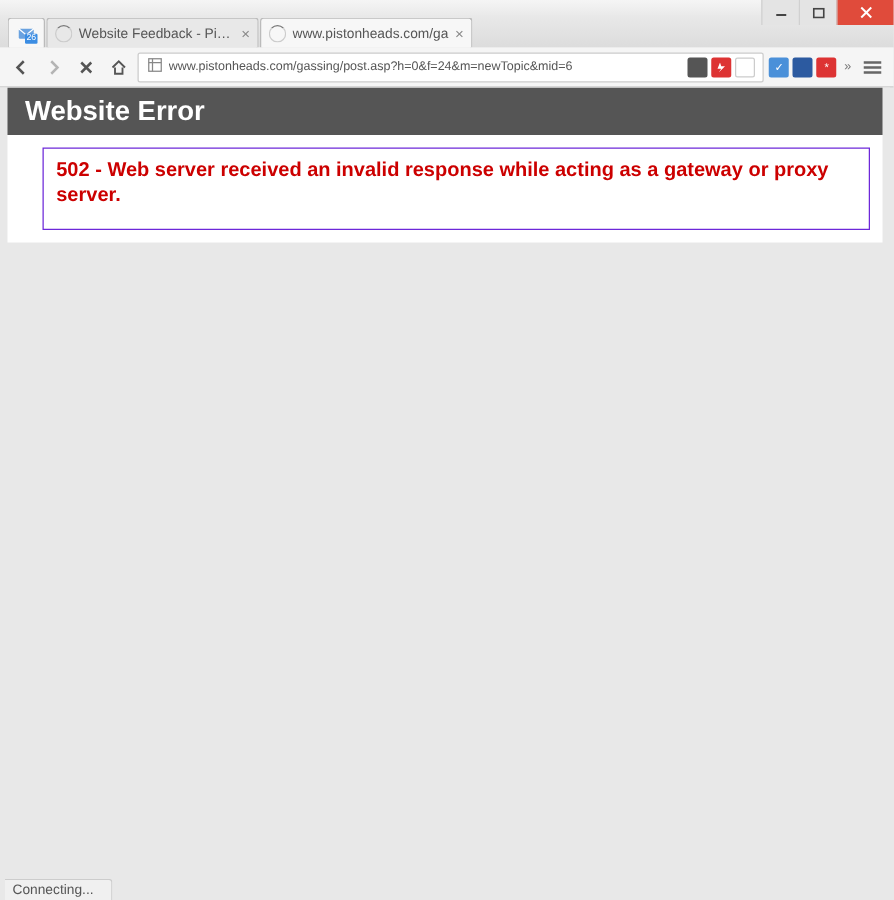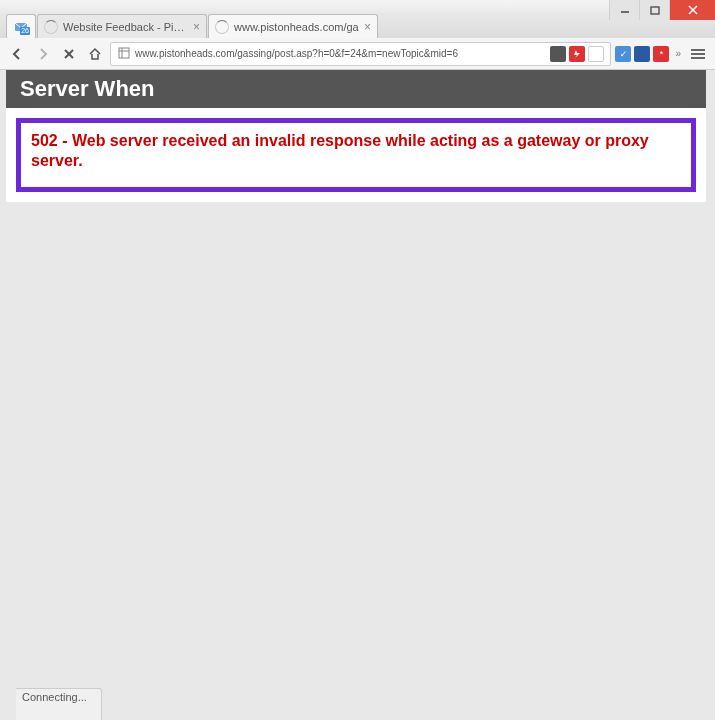--- a/index.html
+++ b/index.html
@@ -135,50 +135,51 @@
       font-weight: bold;
       padding: 6px 14px;
       margin: 0 6px;
     }
     .error-panel {
       background: #fff;
       margin: 0 6px;
       padding: 10px;
     }
     .error-box {
-      border: 5px solid #6d28d9;
+      border: 1px solid #6d28d9;
       padding: 8px 10px 10px 10px;
+      margin-left: 18px;
     }
     .error-h2 {
       color: #cc0000;
       font-family: "Trebuchet MS", Arial, sans-serif;
       font-size: 16px;
       font-weight: bold;
       line-height: 1.25;
       margin-bottom: 6px;
     }
     .error-h3 {
       color: #000;
       font-family: "Trebuchet MS", Arial, sans-serif;
       font-size: 12px;
       font-weight: bold;
       line-height: 1.25;
     }
     
     .statusbar {
       position: absolute;
       bottom: 0;
-      left: 16px;
+      left: 4px;
       background: #f0f0f0;
       border: 1px solid #ccc;
       border-bottom: none;
       border-left: none;
       font-size: 11px;
       color: #555;
-      padding: 2px 14px 17px 6px;
+      padding: 2px 14px 2px 6px;
       border-radius: 0 3px 0 0;
     }
     .loading-spinner {
       width: 12px; height: 12px;
       border: 1.5px solid #ccc;
       border-top-color: #777;
       border-radius: 50%;
     }
     .mail-icon { width:14px; height:14px; position:relative; }
     .cal-badge {
@@ -285,21 +286,21 @@
   <div class="navbtn">
     <div class="menu-lines">
         <span></span>
         <span></span>
         <span></span>
       </div>
   </div>
 </div>
 
 <div class="page">
-  <div class="server-error-header">Server When</div>
+  <div class="server-error-header">Website Error</div>
   <div class="error-panel">
     <div class="error-box">
       <div class="error-h2">502 - Web server received an invalid response while acting as a gateway or proxy server.</div>
     </div>
   </div>
 </div>
 
 <div class="statusbar">
   <span>Connecting...</span>
 </div>

